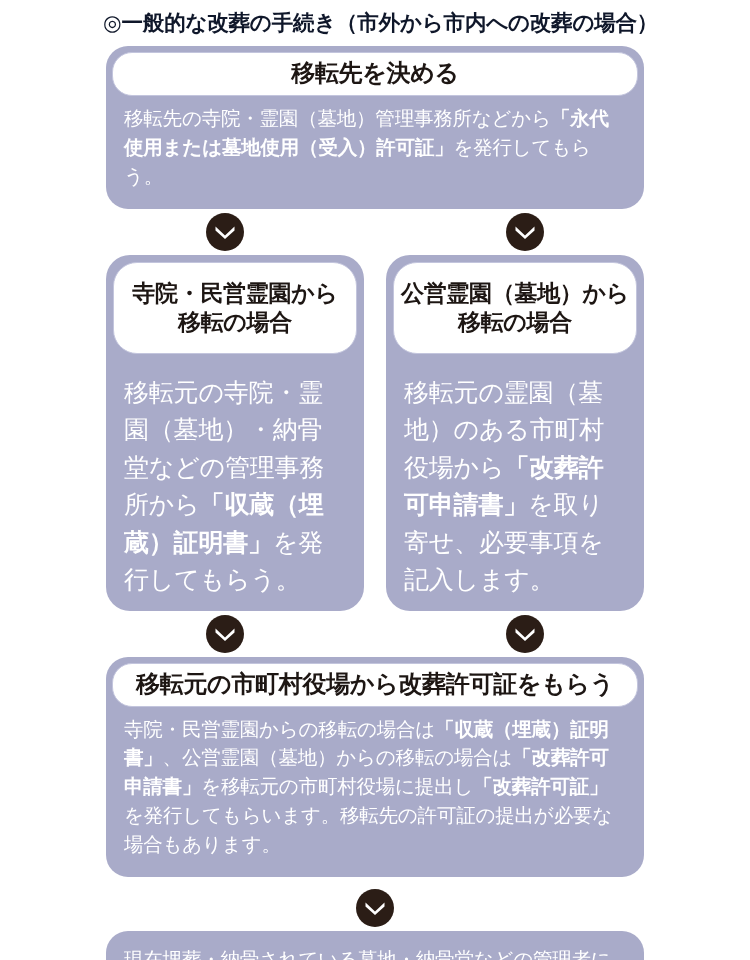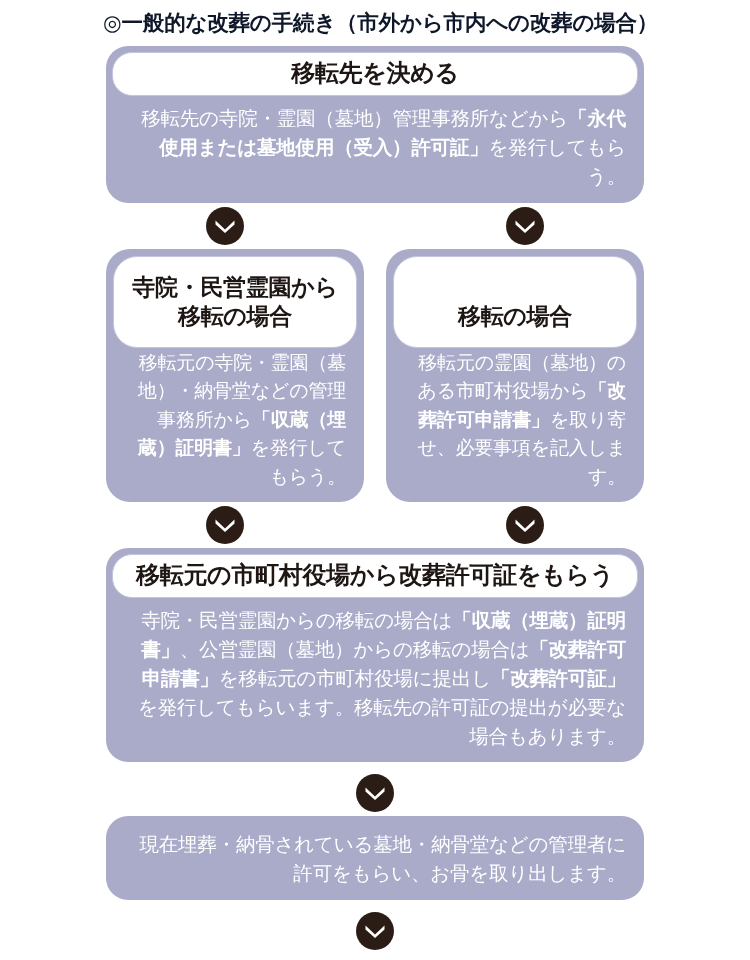--- a/index.html
+++ b/index.html
@@ -44,21 +44,21 @@
     width: 750px;
   }
 
   
   .step {
     position: relative;
     margin: 0 auto;
     background: #a9abc9;
     border-radius: 22px;
     box-sizing: border-box;
-    padding: 6px 6px 9px 6px;
+    padding: 6px 6px 15px 6px;
   }
   .step.wide { width: 538px; }
 
   .step-head {
     background: #ffffff;
     border: 1.5px solid #c3c5dd;
     border-radius: 20px;
     box-sizing: border-box;
     display: flex;
     align-items: center;
@@ -71,21 +71,20 @@
   .step.wide .step-head {
     height: 44px;
     font-size: 24px;
     line-height: 1.15;
   }
 
   .step-body {
     color: #ffffff;
     box-sizing: border-box;
     letter-spacing: -0.2px;
-    text-align: right;
   }
   .step.wide .step-body {
     padding: 9px 12px 2px 12px;
     font-size: 19.5px;
     line-height: 1.48;
   }
   .step-body b {
     font-weight: 700;
     color: #ffffff;
   }
@@ -104,22 +103,22 @@
     border-radius: 24px;
     padding: 7px 7px 10px 7px;
   }
   .step.col .step-head {
     height: 92px;
     font-size: 23px;
     line-height: 1.25;
     border-radius: 24px;
   }
   .step.col .step-body {
-    padding: 0 11px 2px 11px;
-    font-size: 19px;
+    padding: 20px 11px 2px 11px;
+    font-size: 25px;
     line-height: 1.5;
   }
 
   
   .arrow-row {
     position: relative;
     width: 538px;
     margin: 0 auto;
     height: 46px;
   }
@@ -170,21 +169,21 @@
 
       <div class="step col">
         <div class="step-head">
           <span><span>寺院・民営霊園から</span><br><span>移転の場合</span></span>
         </div>
         <div class="step-body"><span>移転元の寺院・霊園（墓地）・納骨堂などの管理事務所から</span><b>「収蔵（埋蔵）証明書」</b><span>を発行してもらう。</span></div>
       </div>
 
       <div class="step col">
         <div class="step-head">
-          <span><br><span>移転の場合</span></span>
+          <span><span>公営霊園（墓地）から</span><br><span>移転の場合</span></span>
         </div>
         <div class="step-body"><span>移転元の霊園（墓地）のある市町村役場から</span><b>「改葬許可申請書」</b><span>を取り寄せ、必要事項を記入します。</span></div>
       </div>
 
     </div>
 
     <div class="arrow-row dual">
       <div class="arrow">
         <svg width="22" height="14" viewBox="0 0 22 14">
             <path d="M1.5 1.5 L11 10.5 L20.5 1.5 L20.5 5.5 L11 14 L1.5 5.5 Z" fill="#ffffff"></path>

